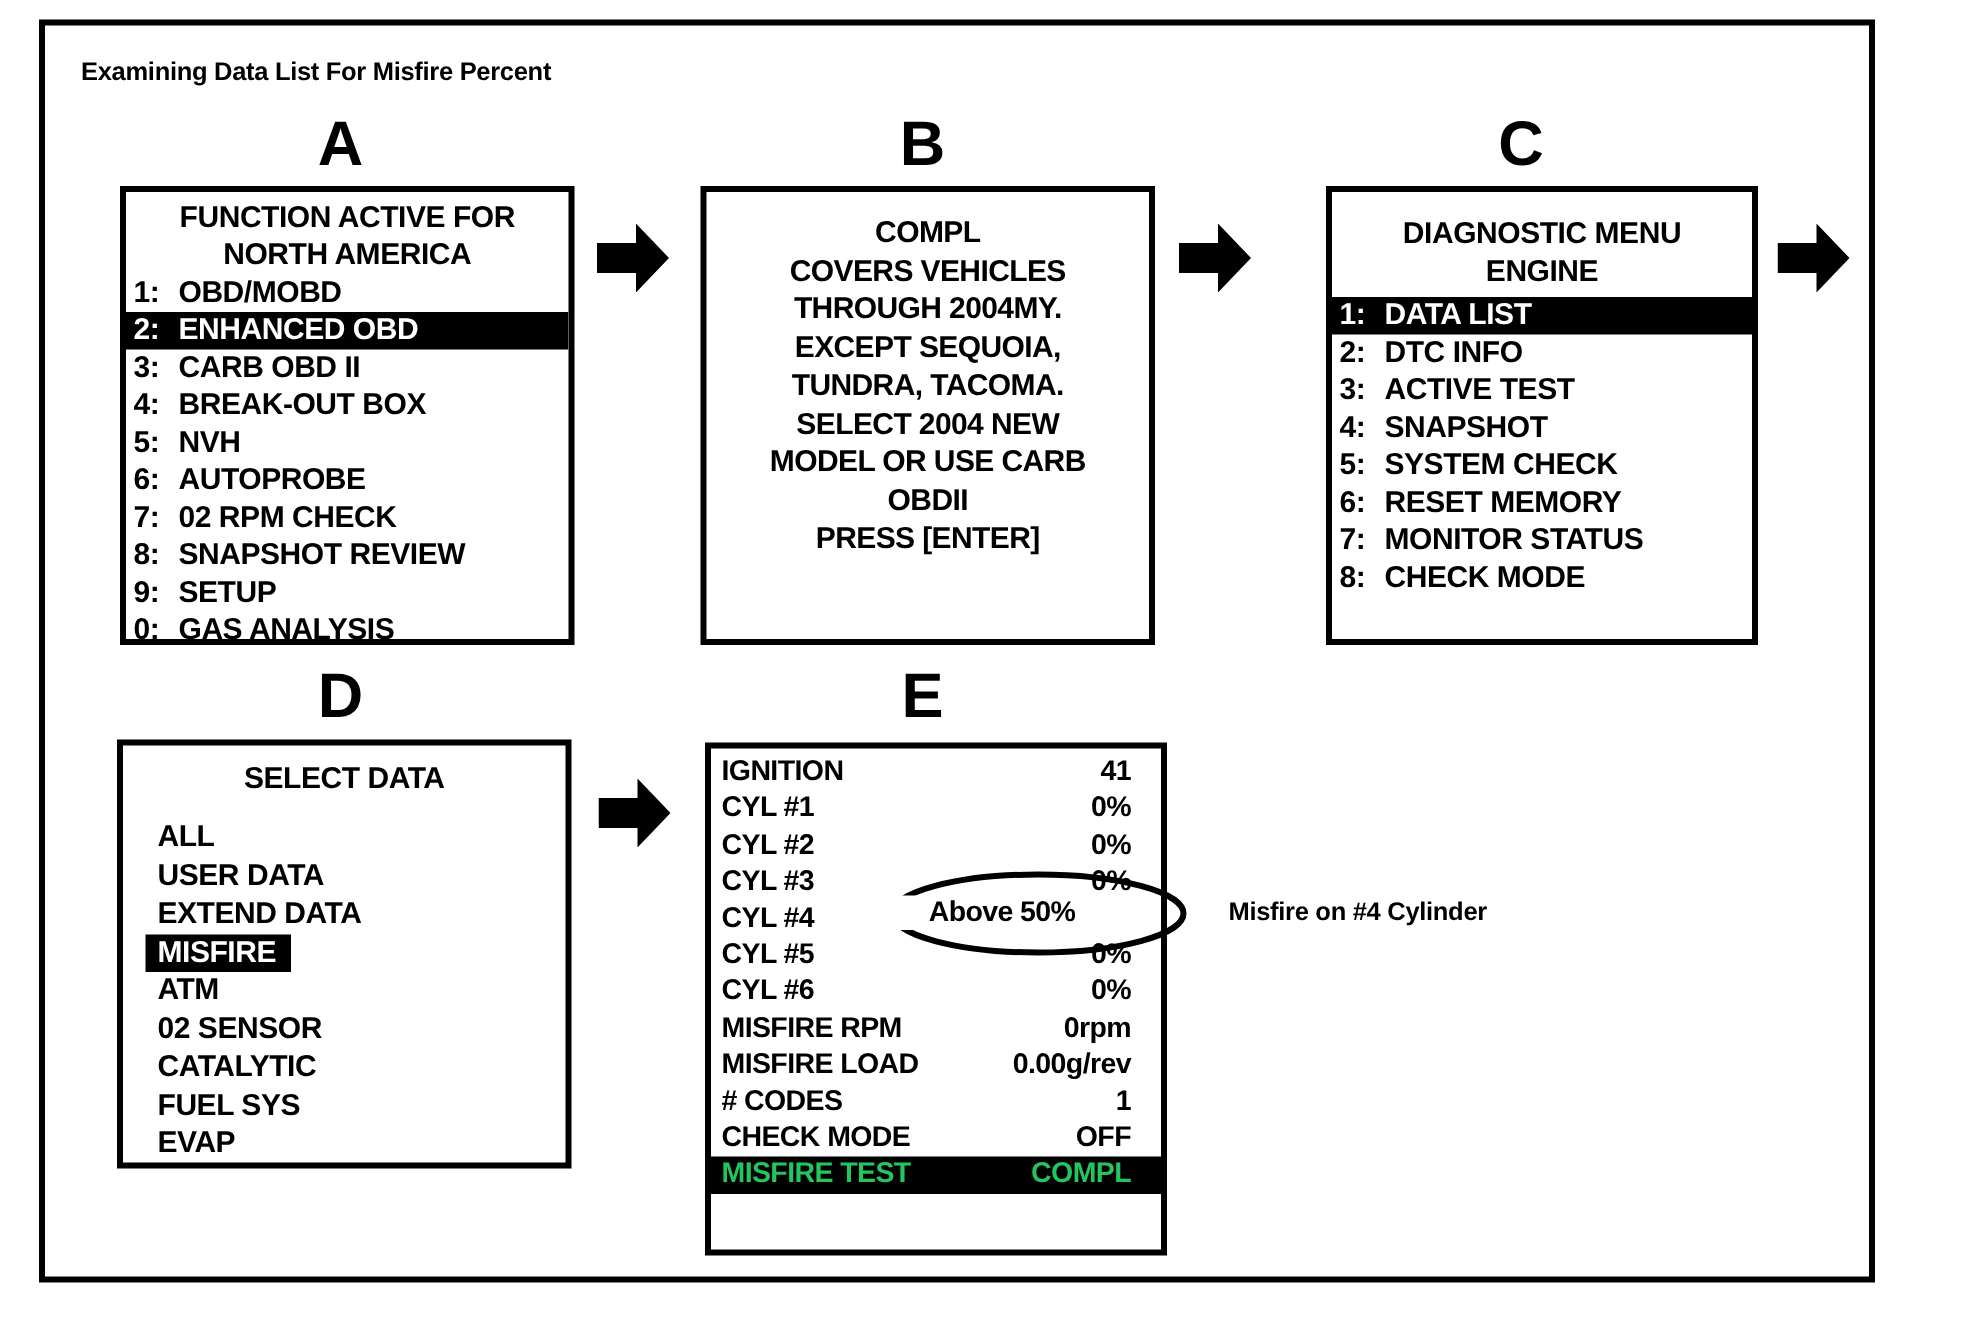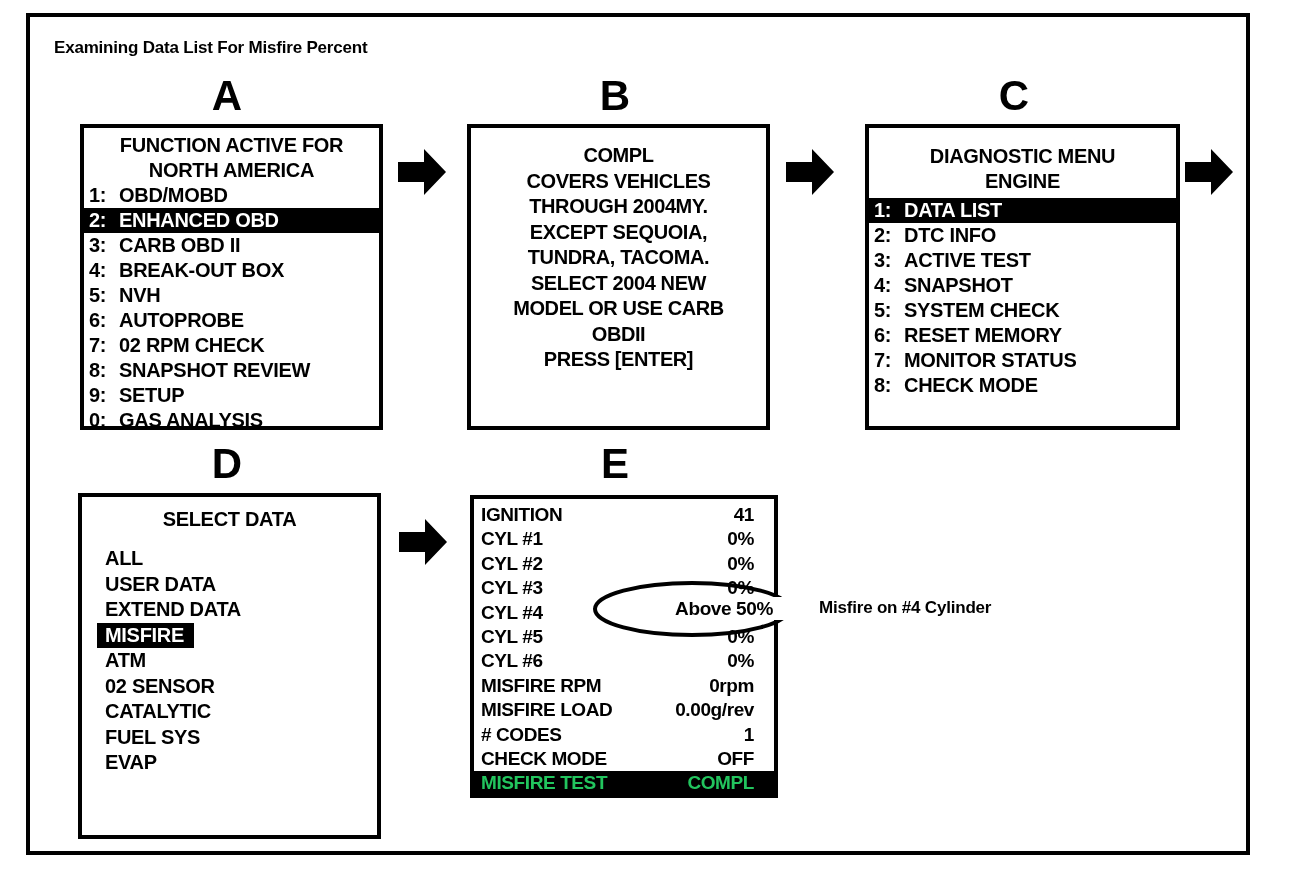--- a/index.html
+++ b/index.html
@@ -234,21 +234,21 @@
   </div>
 
   <div class="arrow" style="left:786px; top:149px;">
     <svg width="48" height="46" viewBox="0 0 48 46" aria-hidden="true">
       <polygon points="0,13 26,13 26,0 48,23 26,46 26,33 0,33" fill="#000000"></polygon>
     </svg>
   </div>
 
   <div class="panel-letter" style="left:984px; top:75px;">C</div>
 
-  <div class="lcd" id="panel-c" style="left:865px; top:124px; width:315px; height:306px; padding-top:16px;">
+  <div class="lcd" id="panel-c" style="left:884px; top:124px; width:288px; height:306px; padding-top:16px;">
     <div class="lcd-title">DIAGNOSTIC MENU</div>
     <div class="lcd-title">ENGINE</div>
     <div id="panel-c-list" style="margin-top:4px;">
         <div class="menu-row selected">
           <span class="num">1:</span>
           <span>DATA LIST</span>
         </div>
         <div class="menu-row">
           <span class="num">2:</span>
           <span>DTC INFO</span>
@@ -281,21 +281,21 @@
   </div>
 
   <div class="arrow" style="left:1185px; top:149px;">
     <svg width="48" height="46" viewBox="0 0 48 46" aria-hidden="true">
       <polygon points="0,13 26,13 26,0 48,23 26,46 26,33 0,33" fill="#000000"></polygon>
     </svg>
   </div>
 
   <div class="panel-letter" style="left:197px; top:443px;">D</div>
 
-  <div class="lcd" id="panel-d" style="left:78px; top:493px; width:303px; height:346px; padding-top:10px;">
+  <div class="lcd" id="panel-d" style="left:78px; top:493px; width:303px; height:286px; padding-top:10px;">
     <div class="lcd-title" style="margin-bottom:14px;">SELECT DATA</div>
     <div id="panel-d-list">
         <div>
           <div class="plain-row">ALL</div>
         </div>
         <div>
           <div class="plain-row">USER DATA</div>
         </div>
         <div>
           <div class="plain-row">EXTEND DATA</div>
@@ -320,21 +320,21 @@
   </div>
 
   <div class="arrow" style="left:399px; top:519px;">
     <svg width="48" height="46" viewBox="0 0 48 46" aria-hidden="true">
       <polygon points="0,13 26,13 26,0 48,23 26,46 26,33 0,33" fill="#000000"></polygon>
     </svg>
   </div>
 
   <div class="panel-letter" style="left:585px; top:443px;">E</div>
 
-  <div class="lcd" id="panel-e" style="left:470px; top:495px; width:308px; height:303px; padding-top:4px;">
+  <div class="lcd" id="panel-e" style="left:470px; top:495px; width:308px; height:342px; padding-top:4px;">
     <div id="panel-e-list">
         <div class="data-row">
           <span class="dl-label">IGNITION</span>
           <span class="dl-value">41</span>
         </div>
         <div class="data-row">
           <span class="dl-label">CYL #1</span>
           <span class="dl-value">0%</span>
         </div>
         <div class="data-row">
@@ -376,17 +376,17 @@
         <div class="data-row selected">
           <span class="dl-label">MISFIRE TEST</span>
           <span class="dl-value">COMPL</span>
         </div>
       </div>
   </div>
 
   <svg id="callout-ellipse" viewBox="0 0 200 58">
     <ellipse cx="100" cy="29" rx="97" ry="26" fill="none" stroke="#000000" stroke-width="4"></ellipse>
   </svg>
-  <div style="position:absolute; left:624px; top:597px; width:200px; text-align:center; font-size:19px; font-weight:bold; letter-spacing:-0.4px; background:#ffffff; line-height:23px;">Above 50%</div>
+  <div style="position:absolute; left:568px; top:597px; width:200px; text-align:center; font-size:19px; font-weight:bold; letter-spacing:-0.4px; background:#ffffff; line-height:23px;">Above 50%</div>
 
   <div id="annotation-text">Misfire on #4 Cylinder</div>
 
 </div>
 
 </body></html>

